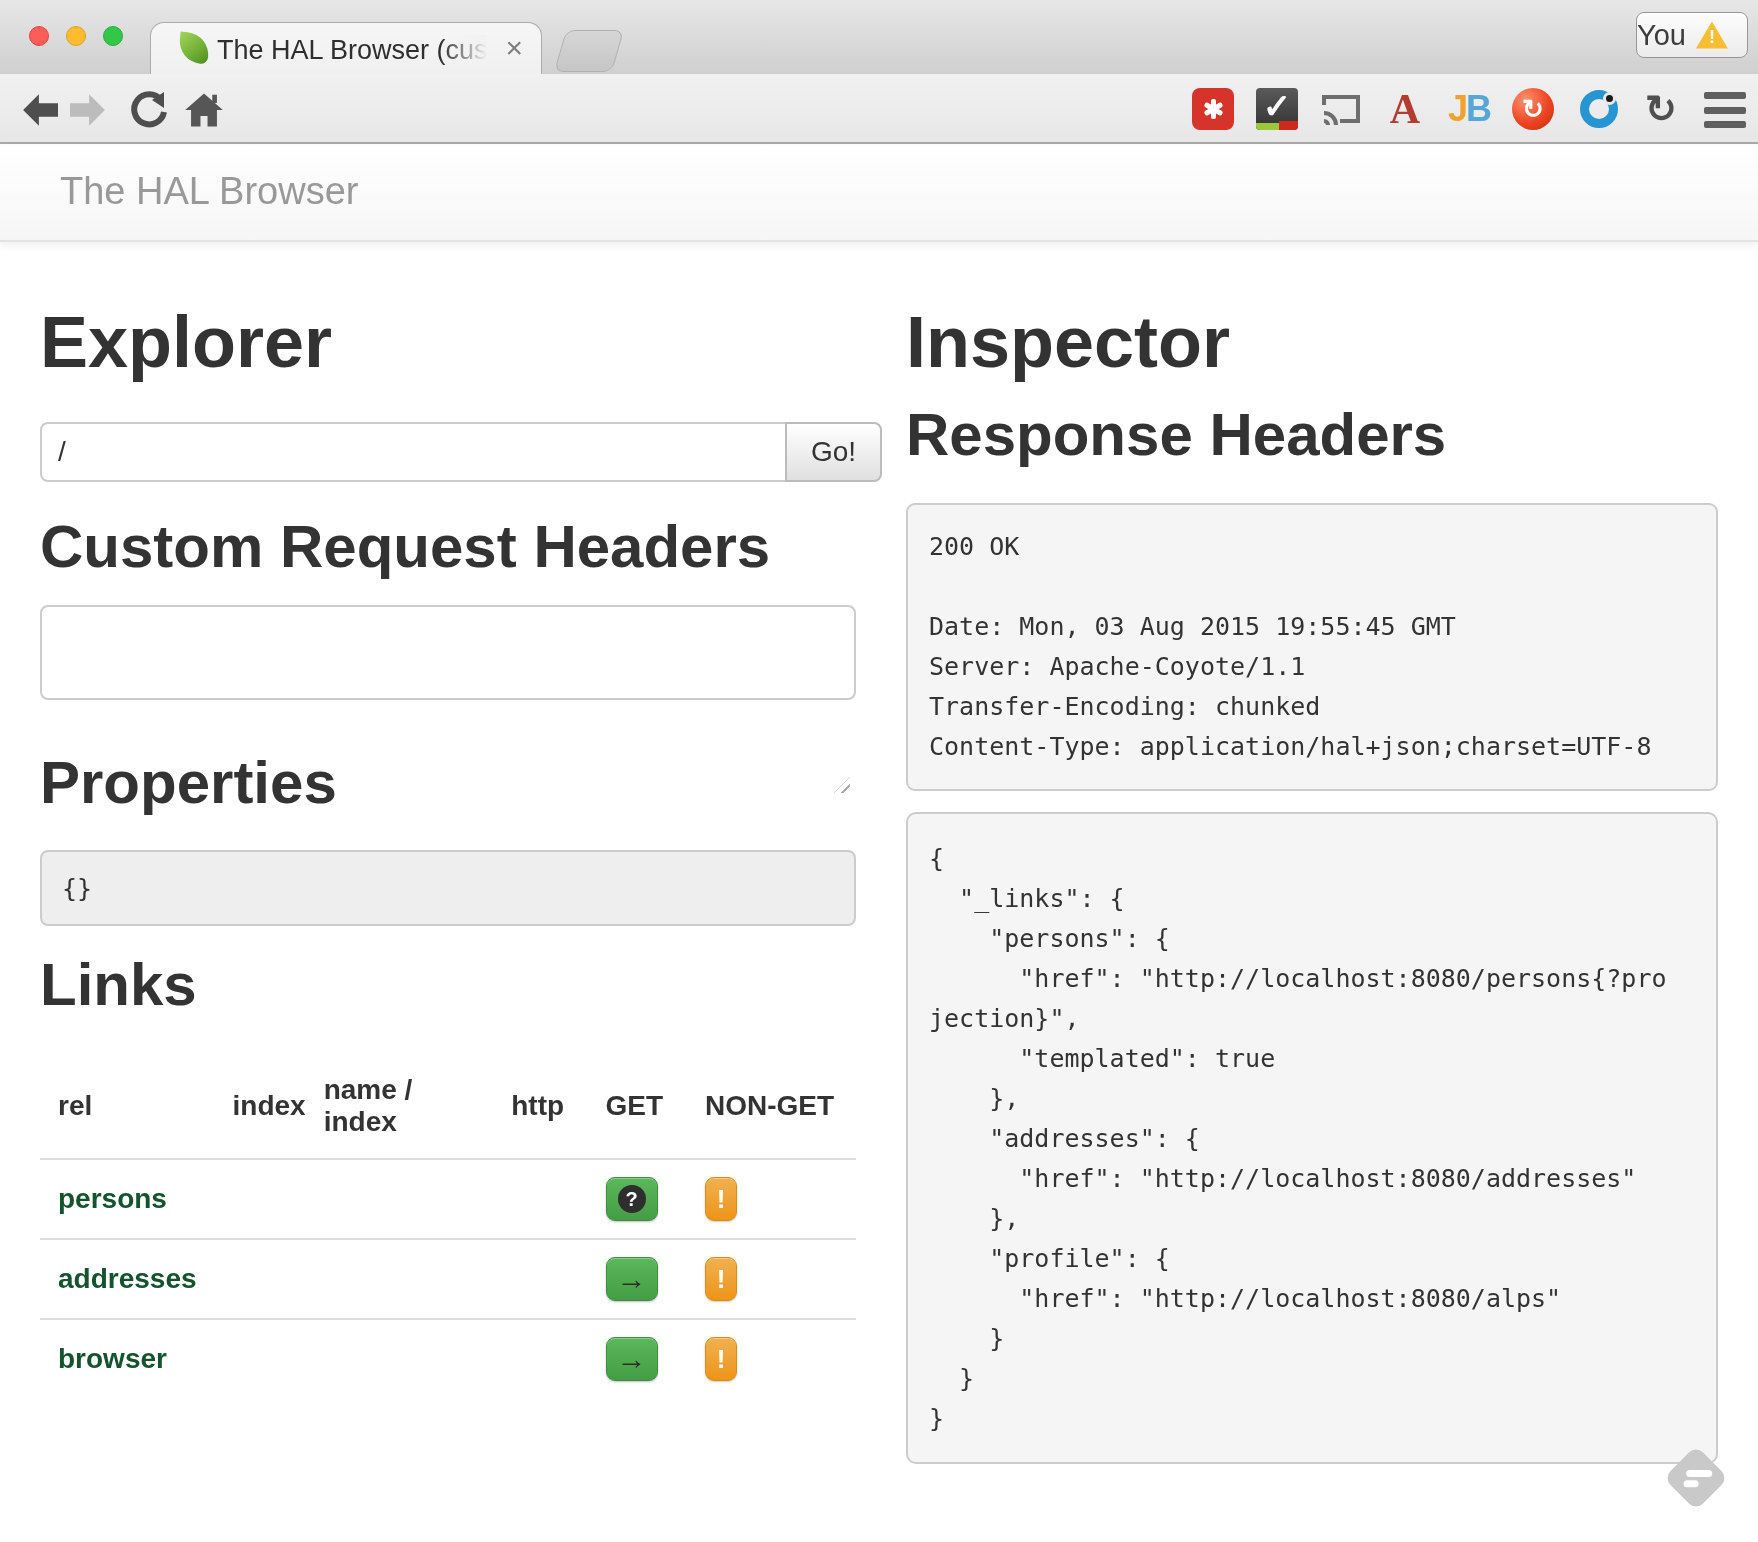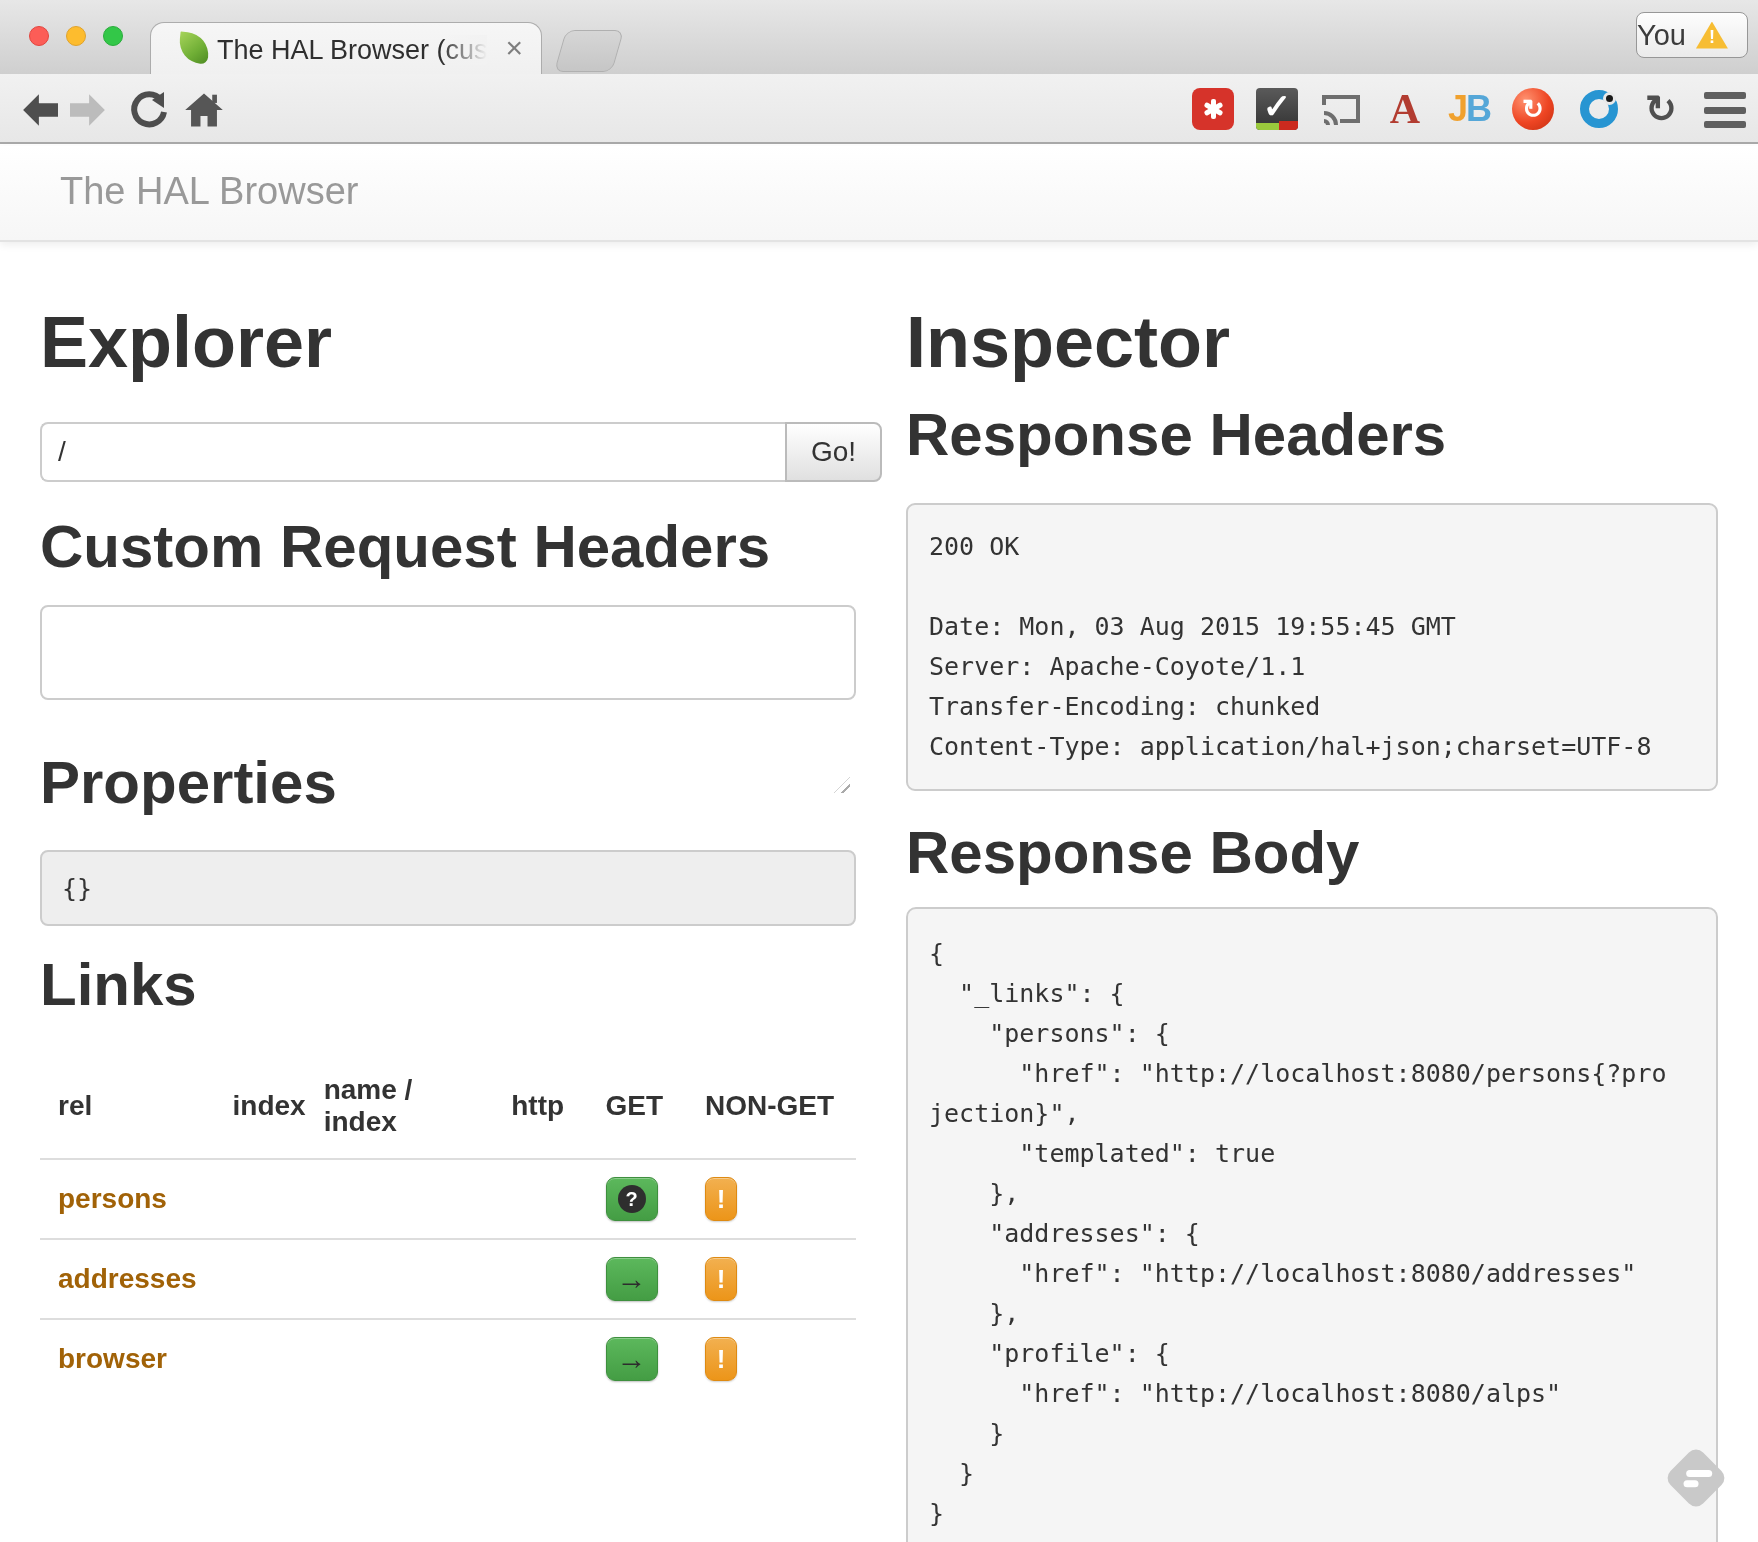--- a/index.html
+++ b/index.html
@@ -108,21 +108,21 @@
 
   .h2-props { margin-top:46px; }
   .props-box { margin-top:34px; width:816px; height:76px; background:#eee;
         border:2px solid #ccc; border-radius:8px; font-family:"DejaVu Sans Mono",monospace;
         font-size:25px; color:#333; display:flex; align-items:center; padding-left:20px; }
 
   .h2-links { margin-top:26px; }
   table { margin-top:26px; width:816px; border-collapse:collapse; }
   th { text-align:left; font-size:28px; color:#333; padding:30px 0 20px 18px; }
   td { padding:17px 0 17px 18px; border-top:2px solid #ddd; vertical-align:middle; }
-  .rel-cell { font-size:28px; font-weight:bold; color:#a16207; }
+  .rel-cell { font-size:28px; font-weight:bold; color:#14532d; }
   .w-rel{width:175px}.w-title{width:85px}.w-name{width:190px}.w-docs{width:95px}.w-get{width:100px}.w-nonget{width:171px}
 
   .btn-get { width:52px; height:44px; border-radius:9px;
         background:linear-gradient(#5cb85c,#449d44); border:1px solid #3e8f3e;
         box-shadow:inset 0 1px 0 rgba(255,255,255,.3), 0 1px 2px rgba(0,0,0,.25);
         display:flex; align-items:center; justify-content:center; }
   .btn-get .arrow { color:#2d2d2d; font-size:30px; font-weight:bold; line-height:30px; }
   .q-circle { width:28px; height:28px; border-radius:50%; background:#2e2e2e;
         color:#fff; font-size:20px; font-weight:bold; display:flex; align-items:center; justify-content:center; }
   .btn-nonget { width:32px; height:44px; border-radius:9px;
@@ -323,21 +323,20 @@
 
 <div class="col-right">
   <h1>Inspector</h1>
   <h2 class="h2-resp-headers">Response Headers</h2>
   <pre class="pre-headers">200 OK
 
 Date: Mon, 03 Aug 2015 19:55:45 GMT
 Server: Apache-Coyote/1.1
 Transfer-Encoding: chunked
 Content-Type: application/hal+json;charset=UTF-8</pre>
-  <h2 class="h2-resp-body">Response Body</h2>
   <pre class="pre-body">{
   "_links": {
     "persons": {
       "href": "http://localhost:8080/persons{?pro
 jection}",
       "templated": true
     },
     "addresses": {
       "href": "http://localhost:8080/addresses"
     },

